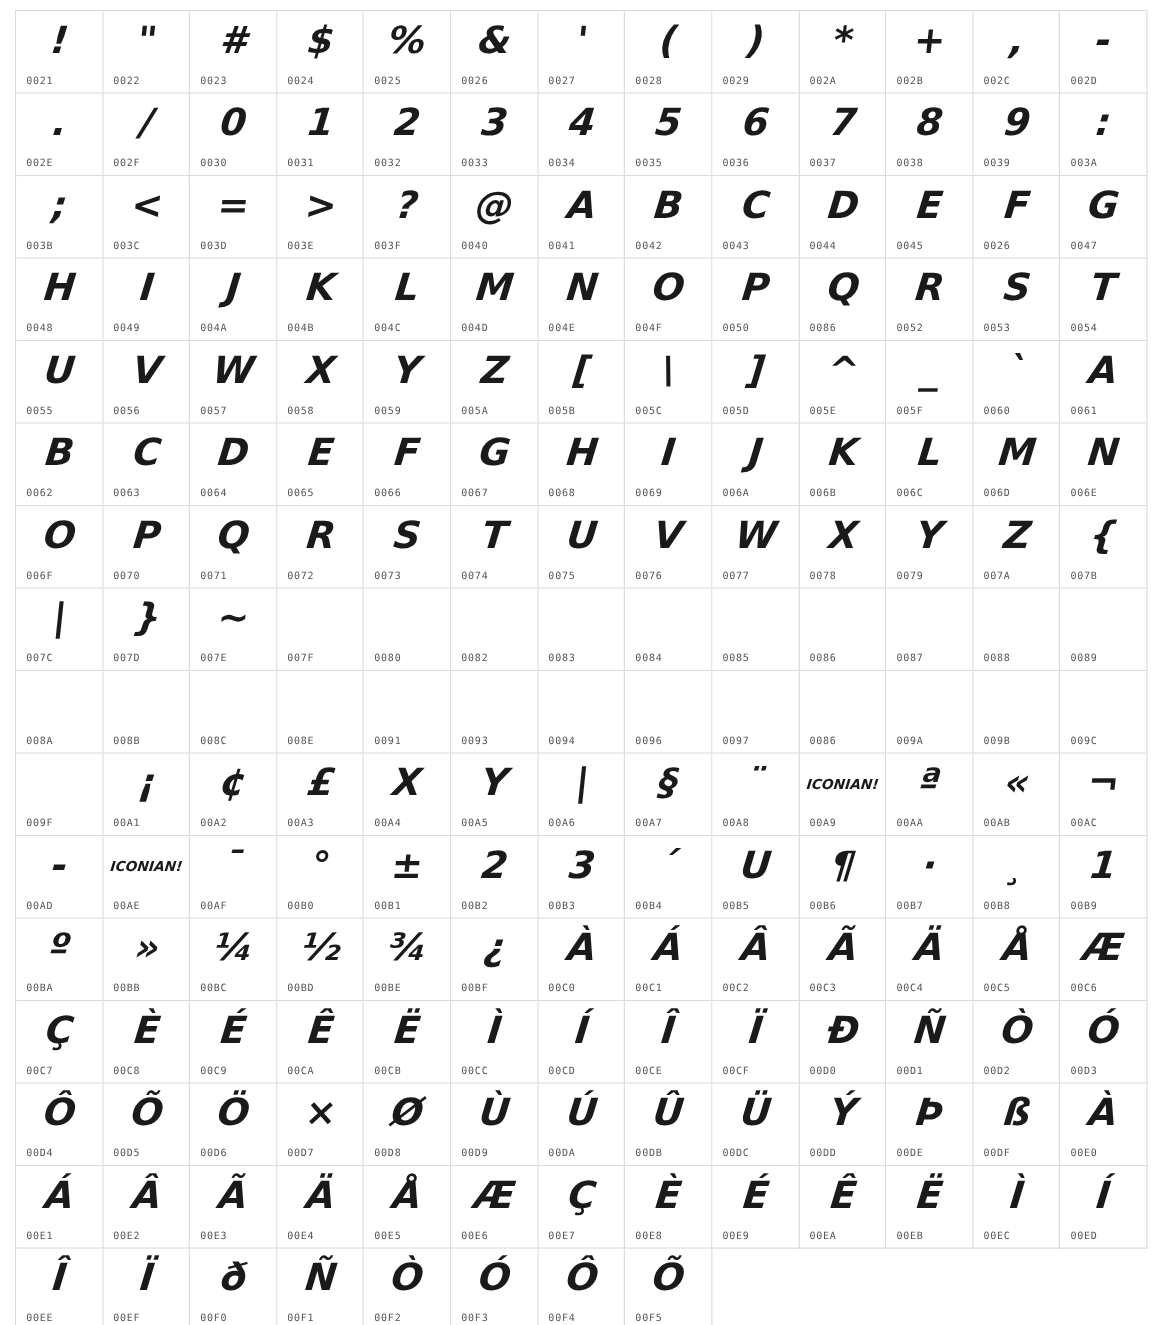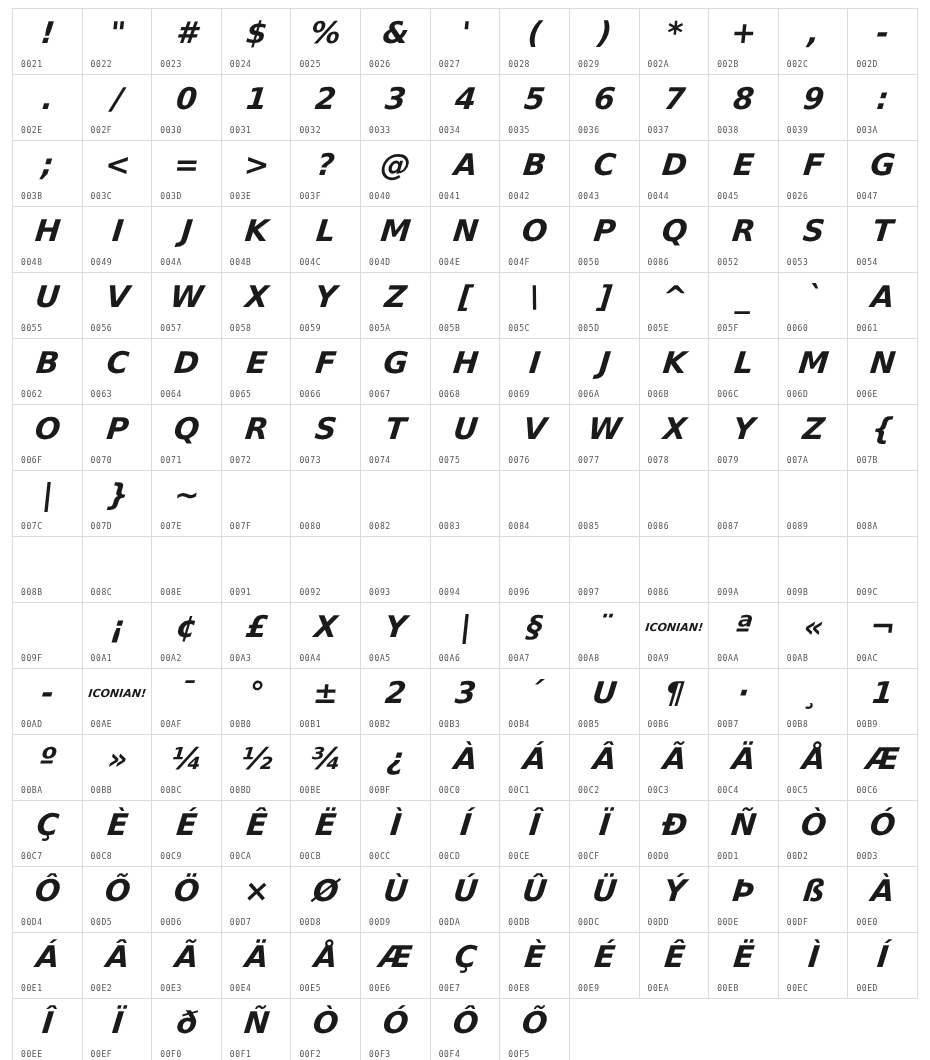--- a/index.html
+++ b/index.html
@@ -472,20 +472,24 @@
     <div class="cell">
       <div class="glyph"></div>
       <div class="code">0086</div>
     </div>
     <div class="cell">
       <div class="glyph"></div>
       <div class="code">0087</div>
     </div>
     <div class="cell">
       <div class="glyph"></div>
+      <div class="code">0088</div>
+    </div>
+    <div class="cell">
+      <div class="glyph"></div>
       <div class="code">0089</div>
     </div>
     <div class="cell">
       <div class="glyph"></div>
       <div class="code">008A</div>
     </div>
     <div class="cell">
       <div class="glyph"></div>
       <div class="code">008B</div>
     </div>
@@ -493,24 +497,20 @@
       <div class="glyph"></div>
       <div class="code">008C</div>
     </div>
     <div class="cell">
       <div class="glyph"></div>
       <div class="code">008E</div>
     </div>
     <div class="cell">
       <div class="glyph"></div>
       <div class="code">0091</div>
-    </div>
-    <div class="cell">
-      <div class="glyph"></div>
-      <div class="code">0092</div>
     </div>
     <div class="cell">
       <div class="glyph"></div>
       <div class="code">0093</div>
     </div>
     <div class="cell">
       <div class="glyph"></div>
       <div class="code">0094</div>
     </div>
     <div class="cell">

